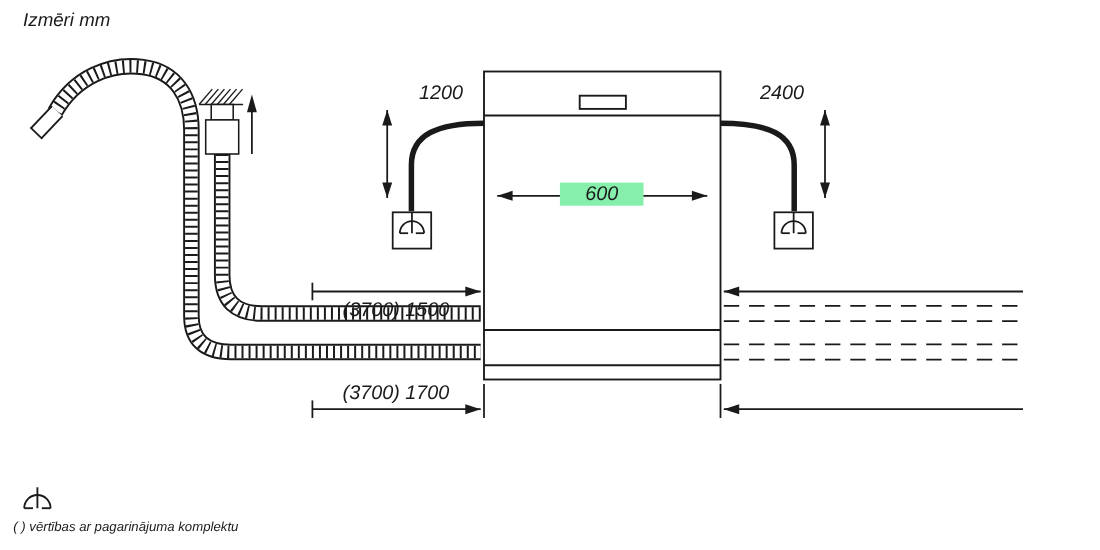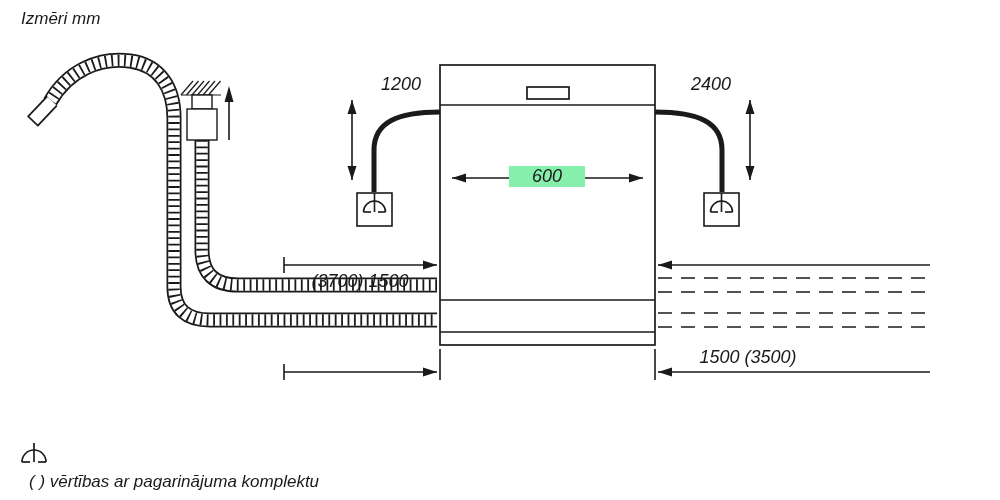--- a/index.html
+++ b/index.html
@@ -16,21 +16,21 @@
   .title { font-size: 17px; left: 21px; top: 9px; }
   .dim { font-size: 18px; text-align: center; }
   .dim-1200 { left: 356px; top: 74px; width: 90px; }
   .dim-1600 { left: 666px; top: 74px; width: 90px; }
   .dim-600  { left: 509px; top: 166px; width: 76px; background: #86efac; }
   .dim-lm   { left: 282px; top: 240px; width: 156px; margin-top: 31px; }
   .dim-rm   { left: 670px; top: 240px; width: 156px; }
   .dim-lb   { left: 282px; top: 347px; width: 156px; }
   .dim-rb   { left: 670px; top: 347px; width: 156px; }
   .legend-socket { font-size: 17px; left: 55px; top: 446px; }
-  .legend-note   { font-size: 17px; left: 29px; top: 472px; }
+  .legend-note   { font-size: 12px; left: 12px; top: 472px; }
 </style>
 </head>
 <body>
 
 <div id="stage">
 
   <svg width="1000" height="500" viewBox="0 0 1000 500">
 
     <g stroke="#1a1a1a" stroke-width="1.6" stroke-dasharray="14 9" fill="none">
       <line x1="658" y1="278" x2="928" y2="278"></line>
@@ -137,16 +137,16 @@
       <line x1="34" y1="462" x2="34" y2="443"></line>
     </g>
   </svg>
 
   <div class="txt title">Izmēri mm</div>
 
   <div class="txt dim dim-1200">1200</div>
   <div class="txt dim dim-1600">2400</div>
   <div class="txt dim dim-600">600</div>
   <div class="txt dim dim-lm">(3700) 1500</div>
-  <div class="txt dim dim-rb">1500 (3500)</div>
+  <div class="txt dim dim-lb">(3700) 1700</div>
 
   <div class="txt legend-note">( ) vērtības ar pagarinājuma komplektu</div>
 </div>
 
 </body></html>

